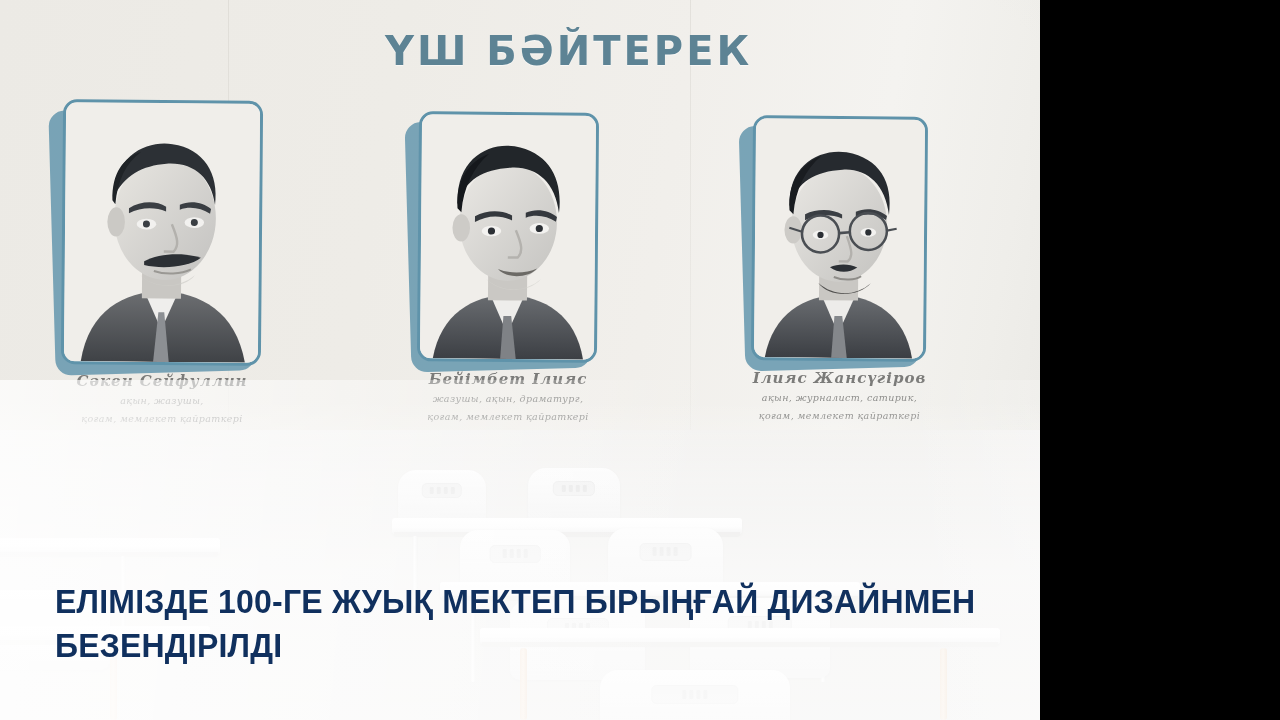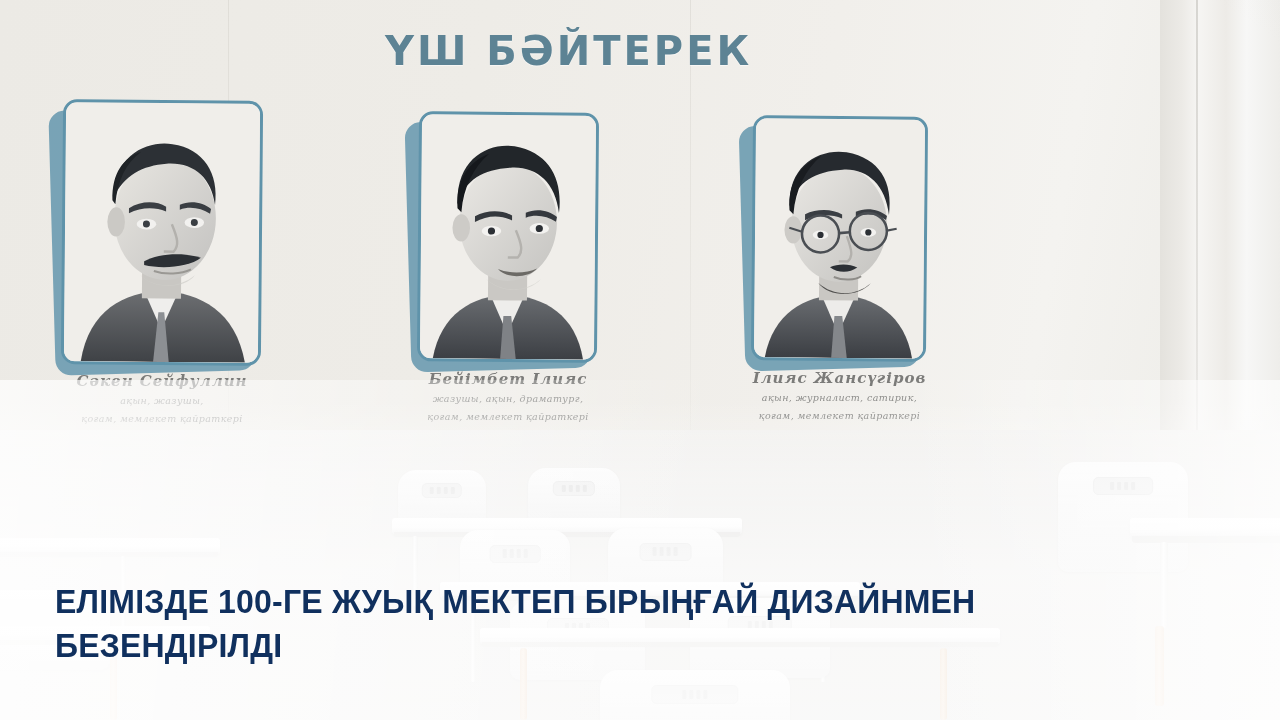--- a/index.html
+++ b/index.html
@@ -1,21 +1,21 @@
 <!DOCTYPE html>
 <html lang="kk"><head>
 <meta charset="utf-8">
 <title>News Banner</title>
 <style>
   html,body{margin:0;padding:0;background:#000;}
   *{box-sizing:border-box;}
 
   #stage{
     position:relative;
-    width:1280px;height:720px;
+    width:1040px;height:720px;
     overflow:hidden;
     font-family:"Liberation Sans","DejaVu Sans",sans-serif;
     background:#ffffff;
   }
 
   
   .wall{
     position:absolute;inset:0;
     background:
       linear-gradient(100deg, #eceae5 0%, #eeece7 35%, #f1efeb 60%, #f4f3f0 78%, #efeeea 90%, #e9e8e4 100%);

